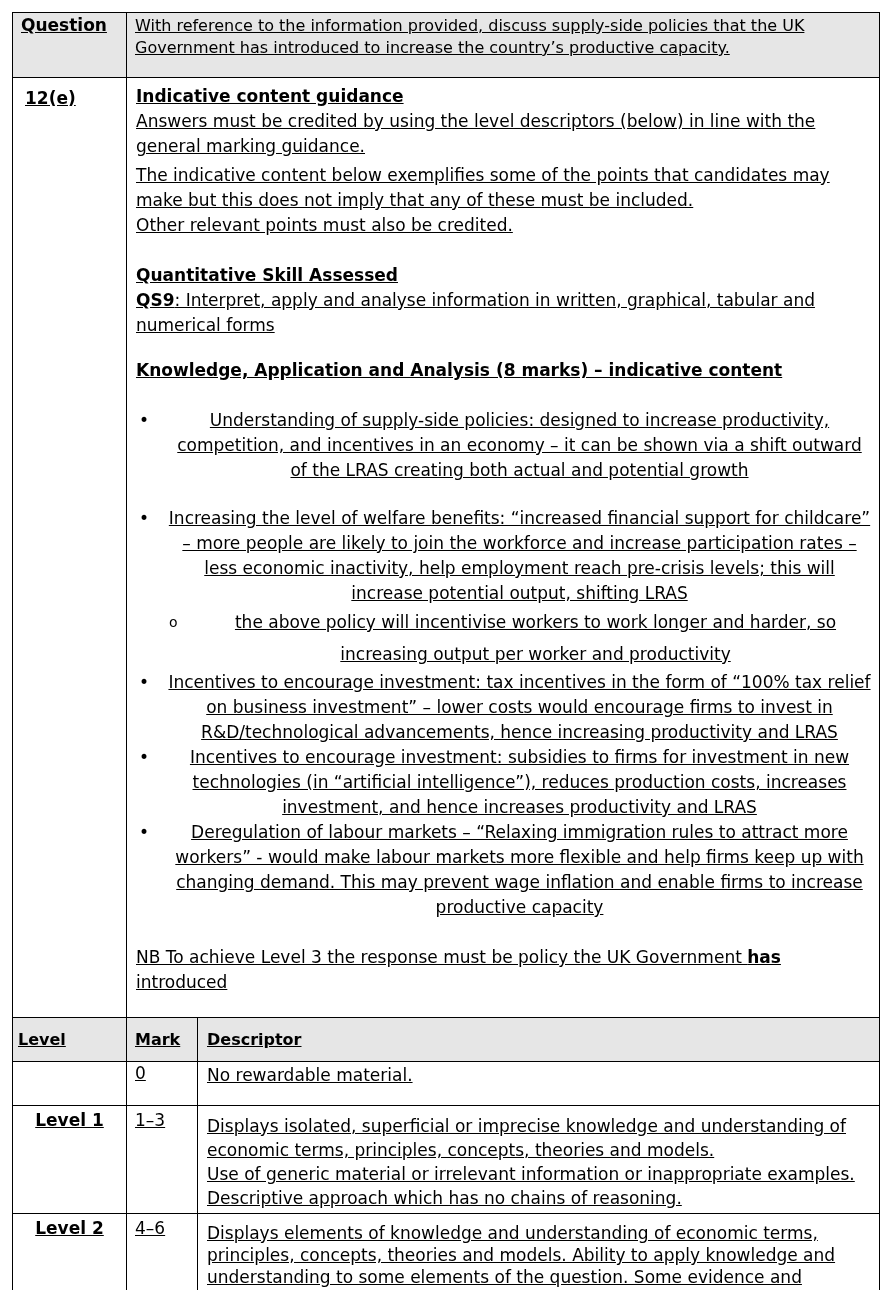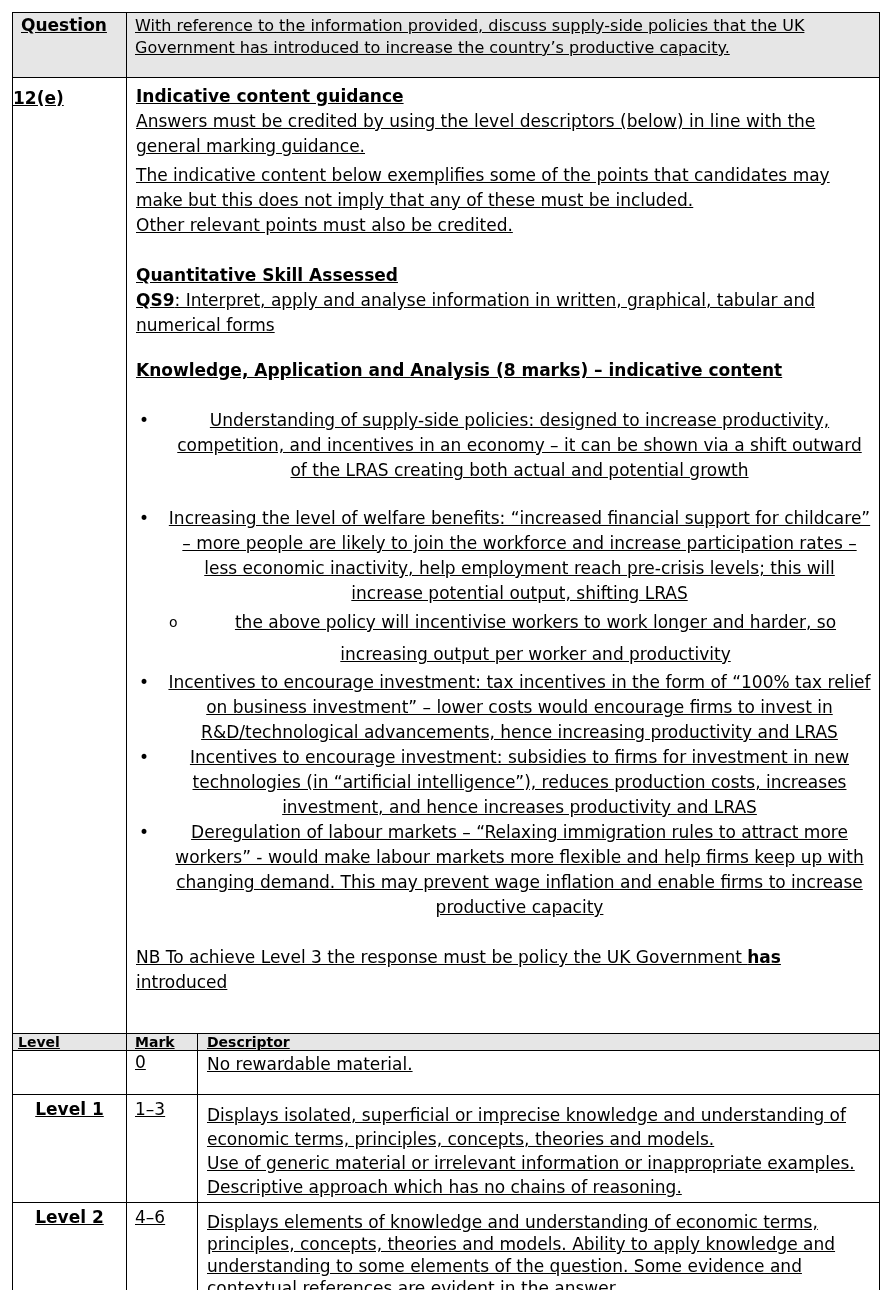--- a/index.html
+++ b/index.html
@@ -3,34 +3,34 @@
 <meta charset="utf-8">
 <style>
   html, body { margin:0; padding:0; background:#fff; }
   body { width:894px; height:1290px; position:relative; overflow:hidden;
          font-family:"DejaVu Sans", sans-serif; font-size:17px; color:#000; }
   .wrap { position:absolute; left:12px; top:12px; width:868px; }
   table { border-collapse:collapse; width:868px; table-layout:fixed;text-decoration:underline; }
   td { border:1px solid #000; vertical-align:top; padding:0; }
   .q-label { background:#e6e6e6; font-weight:bold; padding:2px 8px; font-size:17px; }
   .q-text { background:#e6e6e6; padding:2px 8px; line-height:22px; height:60px; font-size:16px; }
-  .num { font-weight:bold; padding:10px 0;margin-top:36px; }
-  .content { padding:6px 8px 24px 9px; line-height:25px; }
+  .num { font-weight:bold; padding:10px 12px;margin-top:36px; }
+  .content { padding:6px 8px 8px 9px; line-height:25px; }
   .h { font-weight:bold; margin:0; }
   p { margin:0; }
   .mt6 { margin-top:4px; }
   .gap { height:25px; }
   ul.b { margin:0; padding:0; list-style:none;text-align:center; }
   ul.b > li { position:relative; padding-left:32px; }
   ul.b > li::before { content:"\2022"; position:absolute; left:3px; top:0; }
   ul.sub { margin:0; padding:0; list-style:none; }
   ul.sub > li { position:relative; padding-left:64px; line-height:32px; }
   ul.sub > li::before { content:"o"; position:absolute; left:33px; top:0; font-size:14px; }
   .lv { font-weight:bold; padding:1px 5px;text-align:center; }
-  .lv-h { background:#e6e6e6; font-weight:bold; padding:0 5px; font-size:14px;margin-top:48px; }
+  .lv-h { background:#e6e6e6; font-weight:bold; padding:12px 5px; font-size:16px;margin-top:48px; }
   .mk { padding:1px 8px; }
   .ds { padding:3px 8px 3px 9px; line-height:24px; }
 </style>
 </head>
 <body>
 
 <div class="wrap">
   <table>
     <colgroup>
         <col style="width:114px">

